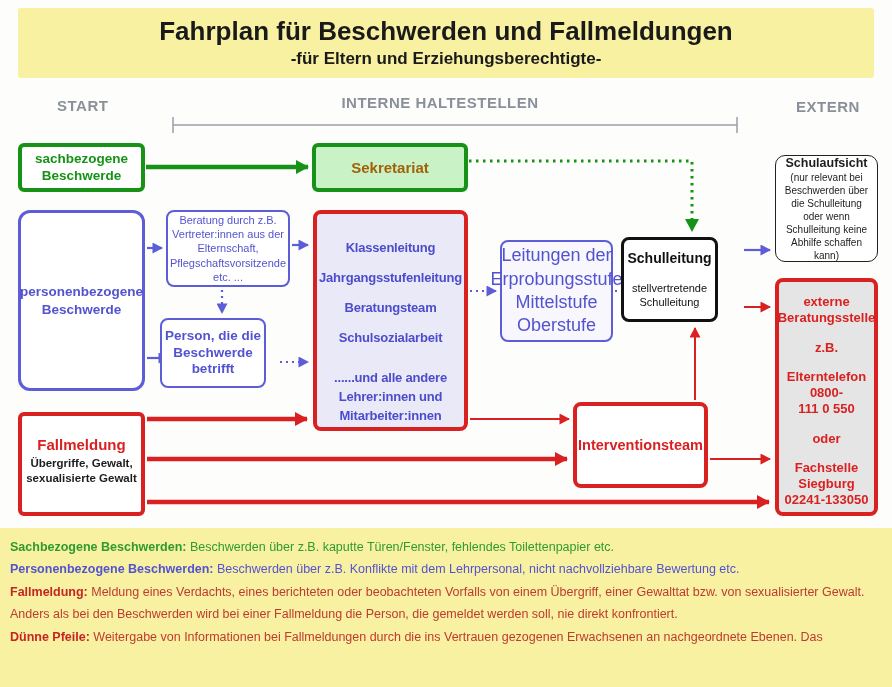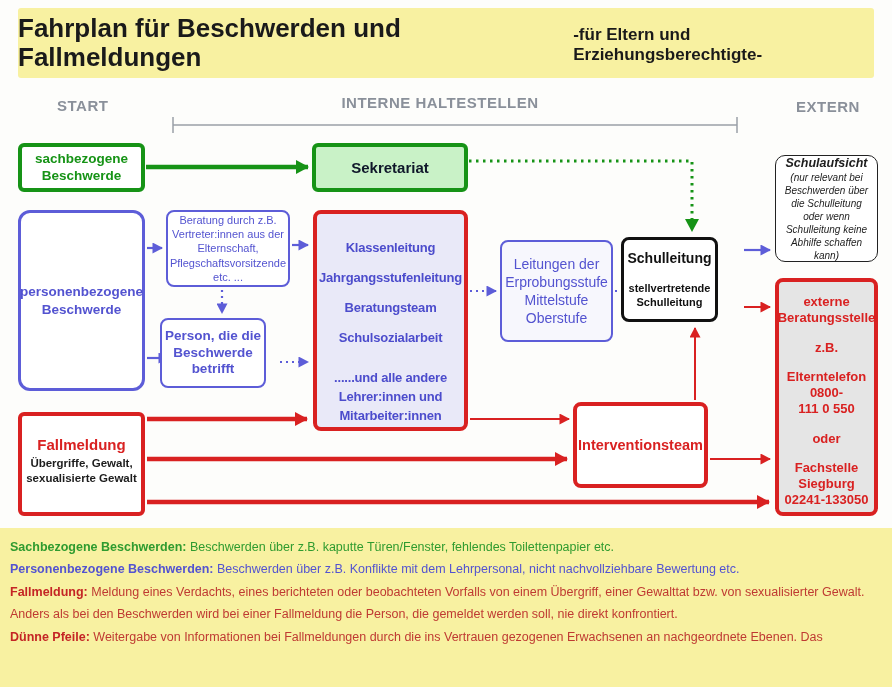--- a/index.html
+++ b/index.html
@@ -3,56 +3,56 @@
 <meta charset="utf-8">
 <style>
   html,body{margin:0;padding:0;background:#fff;}
   .canvas{
     position:relative;width:892px;height:687px;background:#fdfdfb;
     font-family:"Liberation Sans",sans-serif;overflow:hidden;
   }
   .abs{position:absolute;box-sizing:border-box;}
   
   .banner{left:18px;top:8px;width:856px;height:70px;background:#f8f1a1;border-radius:3px;
-          display:flex;flex-direction:row;align-items:center;justify-content:center;}
+          display:flex;flex-direction:column;align-items:center;justify-content:center;}
   .banner .main{font-size:26px;font-weight:bold;color:#1a1a1a;line-height:1.1;}
   .banner .sub{font-size:17px;font-weight:bold;color:#1a1a1a;margin-top:4px;}
   
   .lane{color:#8a909a;font-weight:bold;font-size:15px;letter-spacing:.5px;}
   .lane-start{left:57px;top:97px;}
   .lane-internal{left:300px;top:94px;width:280px;text-align:center;}
   .lane-extern{left:796px;top:98px;}
   
   .bx{display:flex;flex-direction:column;align-items:center;justify-content:center;
       text-align:center;background:#fff;}
   .sach{left:18px;top:143px;width:127px;height:49px;border:4px solid #169316;border-radius:6px;
         color:#169316;font-weight:bold;font-size:13.5px;line-height:1.25;}
   .sekre{left:312px;top:143px;width:156px;height:49px;border:4px solid #169316;border-radius:6px;
-        background:#c9f2c7;color:#0f172a;font-weight:bold;font-size:15px;}
+        background:#c9f2c7;color:#a16207;font-weight:bold;font-size:15px;}
   .aufsicht{left:775px;top:155px;width:103px;height:107px;border:1.5px solid #222;border-radius:10px;
-        color:#1d1d1d;padding:5px 4px;font-style:italic;}
+        color:#1d1d1d;padding:5px 4px;}
   .aufsicht .t{font-size:12.5px;font-weight:bold;margin-bottom:1px;}
   .aufsicht .b{font-size:10px;line-height:1.3;}
   .personen{left:18px;top:210px;width:127px;height:181px;border:3.5px solid #5d5dd8;border-radius:12px;
         color:#5353d0;font-weight:bold;font-size:13.5px;line-height:1.3;}
   .beratung{left:166px;top:210px;width:124px;height:77px;border:2px solid #5d5dd8;border-radius:8px;
         color:#5353d0;font-size:11px;line-height:1.28;padding:8px 1px;}
   .person{left:160px;top:318px;width:106px;height:70px;border:2.5px solid #5d5dd8;border-radius:8px;
         color:#5353d0;font-weight:bold;font-size:13.5px;line-height:1.25;}
   .staff{left:313px;top:210px;width:155px;height:221px;border:4px solid #d92121;border-radius:8px;
         background:#e9e9f8;color:#4c4ccc;font-weight:bold;font-size:13px;letter-spacing:-.2px;
         justify-content:flex-start;padding-top:26px;}
   .staff .ln{margin-bottom:15px;white-space:nowrap;}
   .staff .extra{margin-top:9px;line-height:1.45;white-space:nowrap;}
   .leitungen{left:500px;top:240px;width:113px;height:102px;border:2.2px solid #5d5dd8;border-radius:8px;
-        background:#f7f7fd;color:#5353d0;font-size:14px;line-height:1.3;}
+        background:#f7f7fd;color:#5353d0;font-size:18px;line-height:1.3;}
   .schulleitung{left:621px;top:237px;width:97px;height:85px;border:3.5px solid #111;border-radius:8px;
         color:#111;}
   .schulleitung .t{font-size:14px;font-weight:bold;}
-  .schulleitung .s{font-size:11px;font-weight:bold;line-height:1.25;margin-top:16px;}
+  .schulleitung .s{font-size:11px;font-weight:normal;line-height:1.25;margin-top:16px;}
   .externe{left:775px;top:278px;width:103px;height:238px;border:4px solid #d92121;border-radius:8px;
         background:#e5e5e5;color:#d92121;font-weight:bold;font-size:13px;justify-content:flex-start;
         padding-top:12px;line-height:1.25;}
   .externe .gap{margin-top:13px;}
   .interv{left:573px;top:402px;width:135px;height:86px;border:4px solid #d92121;border-radius:8px;
         color:#d92121;font-weight:bold;font-size:14.5px;}
   .fall{left:18px;top:412px;width:127px;height:104px;border:4px solid #d92121;border-radius:6px;
         justify-content:flex-start;padding-top:20px;}
   .fall .t{color:#d92121;font-weight:bold;font-size:15px;margin-bottom:3px;}
   .fall .s{color:#1d1d1d;font-weight:bold;font-size:11.5px;line-height:1.3;}

